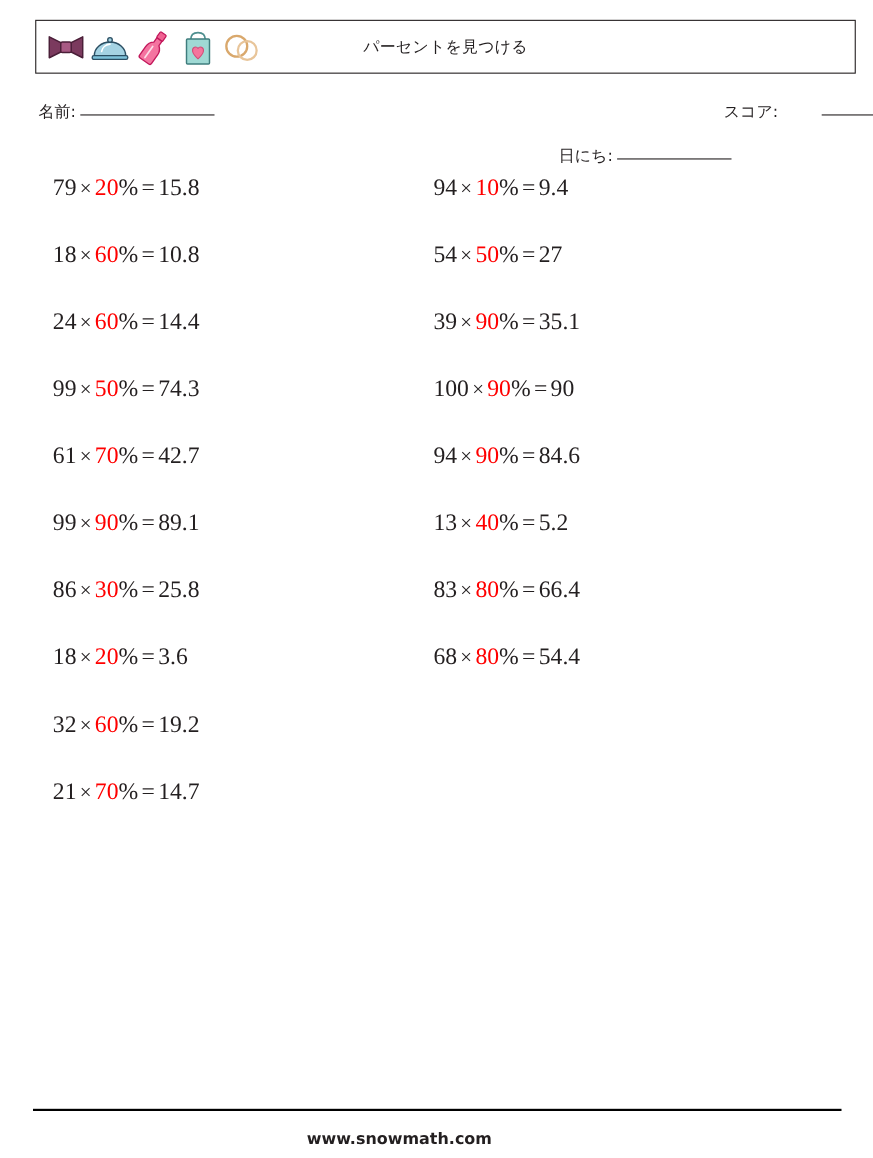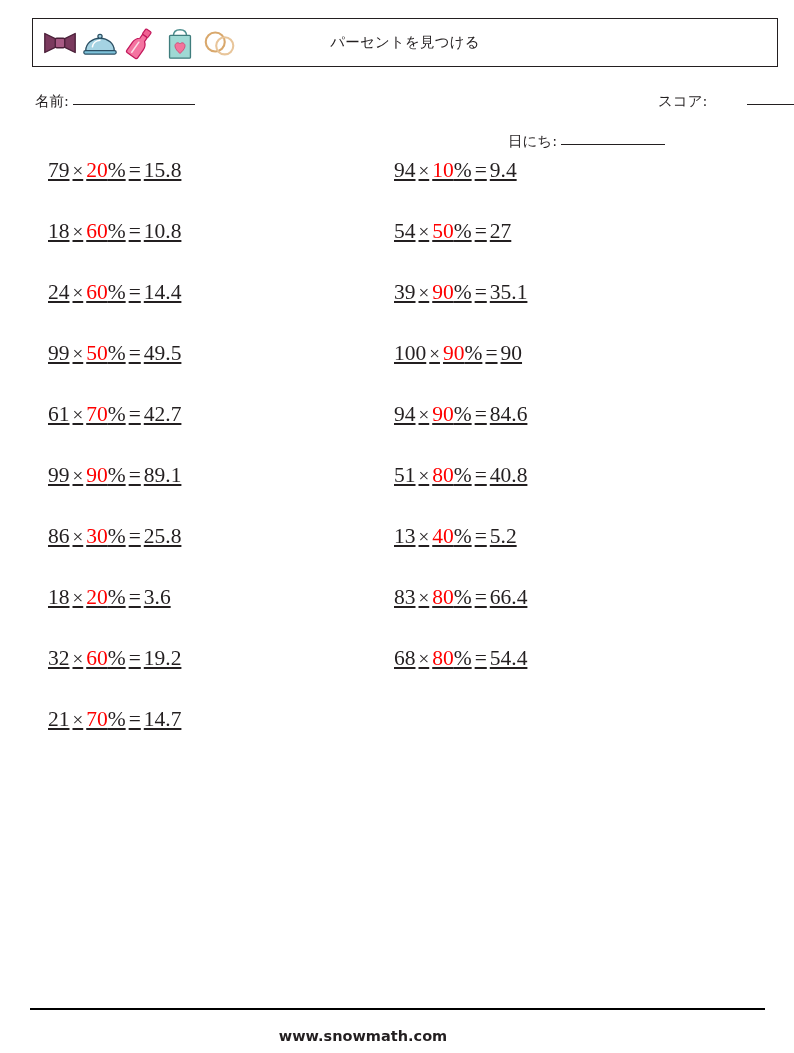--- a/index.html
+++ b/index.html
@@ -92,21 +92,20 @@
   
   #problems {
     position: absolute;
     left: 0;
     top: 140px;
     width: 794px;
   }
   .problem-column {
     position: absolute;
     top: 0;
-    text-decoration: underline;
   }
   #column-left  { left: 48px; }
   #column-right { left: 394px; }
 
   .problem-row {
     height: 61px;
     line-height: 61px;
     font-size: 21.5px;
     white-space: nowrap;
     color: #231f20;
@@ -200,35 +199,34 @@
     <span class="blank-line"></span>
   </div>
 
 </div>
 
 <div id="problems">
   <div class="problem-column" id="column-left">
       <div class="problem-row"><span class="p-operand">79</span><span class="p-times">×</span><span class="p-percent-value">20</span><span class="p-percent-sign">%</span><span class="p-equals">=</span><span class="p-answer">15.8</span></div>
       <div class="problem-row"><span class="p-operand">18</span><span class="p-times">×</span><span class="p-percent-value">60</span><span class="p-percent-sign">%</span><span class="p-equals">=</span><span class="p-answer">10.8</span></div>
       <div class="problem-row"><span class="p-operand">24</span><span class="p-times">×</span><span class="p-percent-value">60</span><span class="p-percent-sign">%</span><span class="p-equals">=</span><span class="p-answer">14.4</span></div>
-      <div class="problem-row"><span class="p-operand">99</span><span class="p-times">×</span><span class="p-percent-value">50</span><span class="p-percent-sign">%</span><span class="p-equals">=</span><span class="p-answer">49.5</span></div>
+      <div class="problem-row"><span class="p-operand">99</span><span class="p-times">×</span><span class="p-percent-value">50</span><span class="p-percent-sign">%</span><span class="p-equals">=</span><span class="p-answer">74.3</span></div>
       <div class="problem-row"><span class="p-operand">61</span><span class="p-times">×</span><span class="p-percent-value">70</span><span class="p-percent-sign">%</span><span class="p-equals">=</span><span class="p-answer">42.7</span></div>
       <div class="problem-row"><span class="p-operand">99</span><span class="p-times">×</span><span class="p-percent-value">90</span><span class="p-percent-sign">%</span><span class="p-equals">=</span><span class="p-answer">89.1</span></div>
       <div class="problem-row"><span class="p-operand">86</span><span class="p-times">×</span><span class="p-percent-value">30</span><span class="p-percent-sign">%</span><span class="p-equals">=</span><span class="p-answer">25.8</span></div>
       <div class="problem-row"><span class="p-operand">18</span><span class="p-times">×</span><span class="p-percent-value">20</span><span class="p-percent-sign">%</span><span class="p-equals">=</span><span class="p-answer">3.6</span></div>
       <div class="problem-row"><span class="p-operand">32</span><span class="p-times">×</span><span class="p-percent-value">60</span><span class="p-percent-sign">%</span><span class="p-equals">=</span><span class="p-answer">19.2</span></div>
       <div class="problem-row"><span class="p-operand">21</span><span class="p-times">×</span><span class="p-percent-value">70</span><span class="p-percent-sign">%</span><span class="p-equals">=</span><span class="p-answer">14.7</span></div>
     </div>
   <div class="problem-column" id="column-right">
       <div class="problem-row"><span class="p-operand">94</span><span class="p-times">×</span><span class="p-percent-value">10</span><span class="p-percent-sign">%</span><span class="p-equals">=</span><span class="p-answer">9.4</span></div>
       <div class="problem-row"><span class="p-operand">54</span><span class="p-times">×</span><span class="p-percent-value">50</span><span class="p-percent-sign">%</span><span class="p-equals">=</span><span class="p-answer">27</span></div>
       <div class="problem-row"><span class="p-operand">39</span><span class="p-times">×</span><span class="p-percent-value">90</span><span class="p-percent-sign">%</span><span class="p-equals">=</span><span class="p-answer">35.1</span></div>
       <div class="problem-row"><span class="p-operand">100</span><span class="p-times">×</span><span class="p-percent-value">90</span><span class="p-percent-sign">%</span><span class="p-equals">=</span><span class="p-answer">90</span></div>
       <div class="problem-row"><span class="p-operand">94</span><span class="p-times">×</span><span class="p-percent-value">90</span><span class="p-percent-sign">%</span><span class="p-equals">=</span><span class="p-answer">84.6</span></div>
-      <div class="problem-row"><span class="p-operand">51</span><span class="p-times">×</span><span class="p-percent-value">80</span><span class="p-percent-sign">%</span><span class="p-equals">=</span><span class="p-answer">40.8</span></div>
       <div class="problem-row"><span class="p-operand">13</span><span class="p-times">×</span><span class="p-percent-value">40</span><span class="p-percent-sign">%</span><span class="p-equals">=</span><span class="p-answer">5.2</span></div>
       <div class="problem-row"><span class="p-operand">83</span><span class="p-times">×</span><span class="p-percent-value">80</span><span class="p-percent-sign">%</span><span class="p-equals">=</span><span class="p-answer">66.4</span></div>
       <div class="problem-row"><span class="p-operand">68</span><span class="p-times">×</span><span class="p-percent-value">80</span><span class="p-percent-sign">%</span><span class="p-equals">=</span><span class="p-answer">54.4</span></div>
     </div>
 </div>
 
 <div id="footer-rule"></div>
 <div id="footer-text">www.snowmath.com</div>
 
 </body></html>

